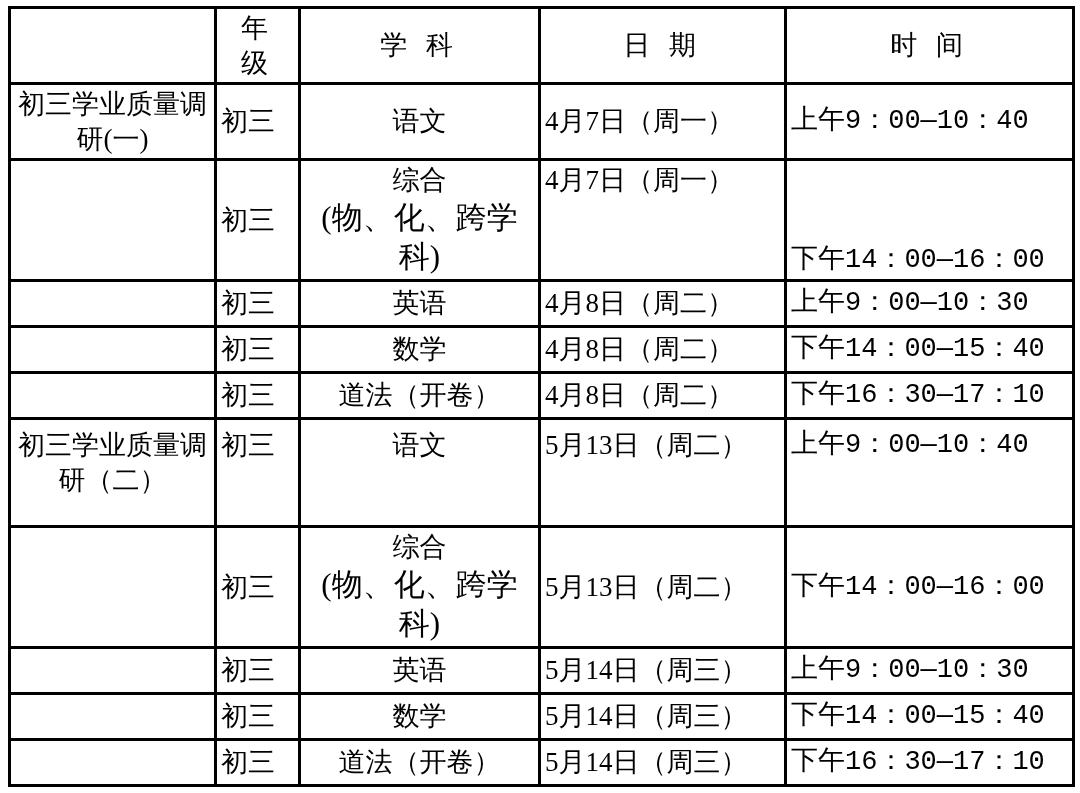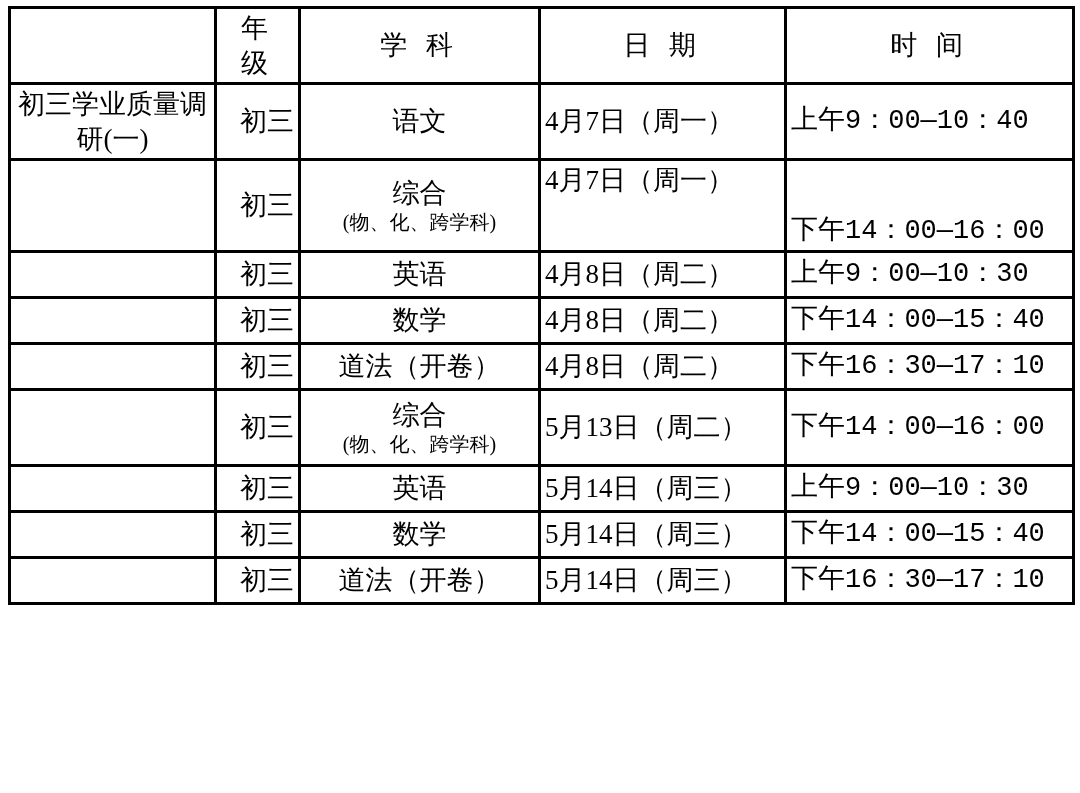--- a/index.html
+++ b/index.html
@@ -48,31 +48,31 @@
     padding: 6px 4px;
   }
   .hdr .blank { letter-spacing: 0; }
 
   .c-left {
     text-align: center;
     font-size: 27px;
     line-height: 1.3;
   }
   .c-grade {
-    text-align: right;
+    text-align: left;
     font-size: 27px;
   }
   .c-subject {
     text-align: center;
     font-size: 27px;
     line-height: 1.25;
   }
   .c-subject .sub2 {
     display: block;
-    font-size: 20px;
+    font-size: 31px;
     text-align: center;
   }
   .c-date {
     text-align: left;
     font-size: 27px;
     padding-left: 6px;
     font-family: Liberation Serif, serif;
   }
   .c-time {
     text-align: left;
@@ -144,20 +144,27 @@
       </tr>
 
       <tr class="row-std">
         <td class="c-left"></td>
         <td class="c-grade">初三</td>
         <td class="c-subject">道法（开卷）</td>
         <td class="c-date">4月8日（周二）</td>
         <td class="c-time">下午16：30—17：10</td>
       </tr>
 
+      <tr class="tall-c">
+        <td class="c-left" style="vertical-align:top; padding-top:8px;">初三学业质量调研（二）</td>
+        <td class="c-grade" style="vertical-align:top; padding-top:8px;">初三</td>
+        <td class="c-subject" style="vertical-align:top; padding-top:8px;">语文</td>
+        <td class="c-date" style="vertical-align:top; padding-top:8px;">5月13日（周二）</td>
+        <td class="c-time" style="vertical-align:top; padding-top:8px;">上午9：00—10：40</td>
+      </tr>
 
       <tr class="tall-d">
         <td class="c-left"></td>
         <td class="c-grade">初三</td>
         <td class="c-subject">
           <span>综合</span>
           <span class="sub2">(物、化、跨学科)</span>
         </td>
         <td class="c-date">5月13日（周二）</td>
         <td class="c-time">下午14：00—16：00</td>

